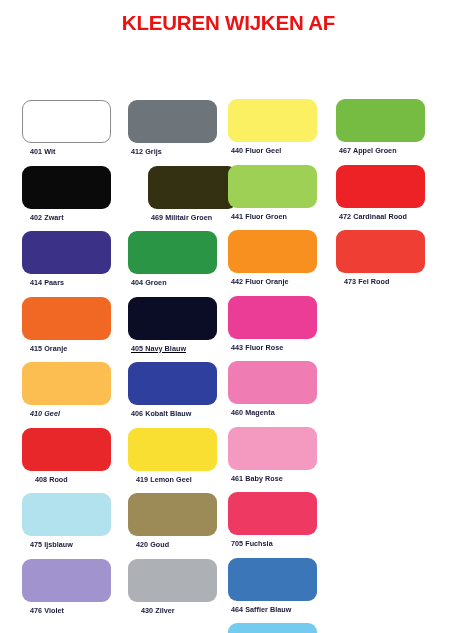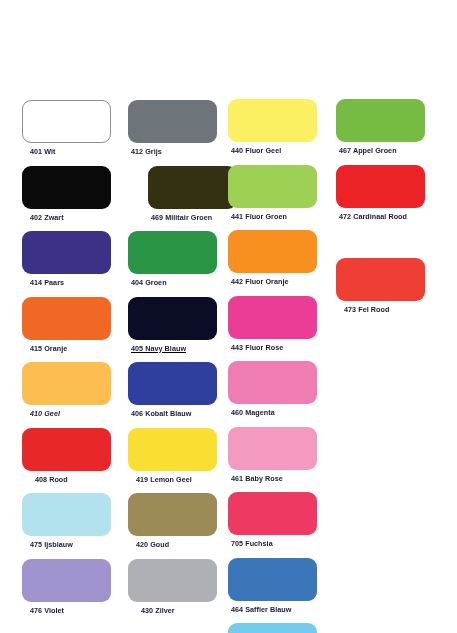--- a/index.html
+++ b/index.html
@@ -86,20 +86,21 @@
   .swatch-label.indent-1 { padding-left: 3px; }
   .swatch-label.indent-2 { padding-left: 8px; }
   .swatch-label.indent-3 { padding-left: 13px; }
 </style>
 </head>
 <body>
 
 <div id="page">
 
   <div class="header">
+    <span class="header-line line2">KLEUREN WIJKEN AF</span>
   </div>
 
   <div class="columns">
     <div class="column col-0">
         <div class="swatch-cell" style="top: 100px;">
           <div class="swatch-chip bordered" style="background: rgb(255, 255, 255);"></div>
           <div class="swatch-label indent-2">401 Wit</div>
         </div>
         <div class="swatch-cell" style="top: 165.5px;">
           <div class="swatch-chip" style="background: rgb(10, 10, 10);"></div>
@@ -203,20 +204,20 @@
       </div>
     <div class="column col-3">
         <div class="swatch-cell" style="top: 99px;">
           <div class="swatch-chip" style="background: rgb(118, 188, 67);"></div>
           <div class="swatch-label indent-1">467 Appel Groen</div>
         </div>
         <div class="swatch-cell" style="top: 164.5px;">
           <div class="swatch-chip" style="background: rgb(236, 34, 39);"></div>
           <div class="swatch-label indent-1">472 Cardinaal Rood</div>
         </div>
-        <div class="swatch-cell" style="top: 230px; margin-top: 28px;">
+        <div class="swatch-cell" style="top: 230px;">
           <div class="swatch-chip" style="background: rgb(239, 62, 51);"></div>
           <div class="swatch-label indent-2">473 Fel Rood</div>
         </div>
       </div>
   </div>
 
 </div>
 
 </body></html>

